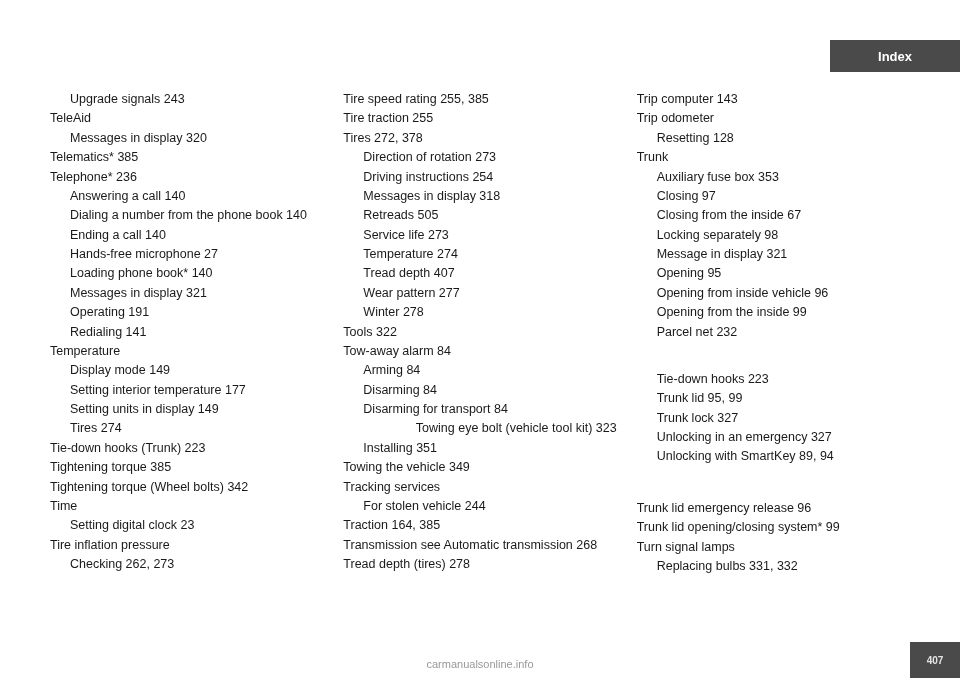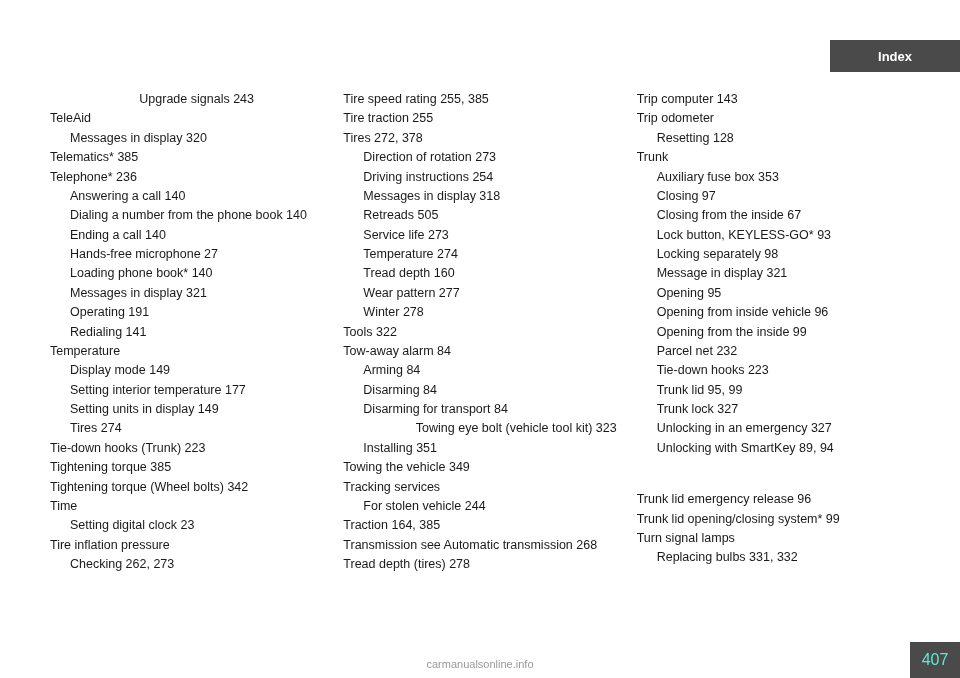--- a/index.html
+++ b/index.html
@@ -40,23 +40,23 @@
       right: 0;
       width: 50px;
       height: 36px;
       background: #4a4a4a;
       display: flex;
       align-items: center;
       justify-content: center;
     }
 
     .page-number {
-      color: #5eead4;
-      font-size: 16px;
-      font-weight: normal;
+      color: #e5e5e5;
+      font-size: 10px;
+      font-weight: bold;
     }
 
     
     .watermark {
       position: absolute;
       bottom: 8px;
       left: 50%;
       transform: translateX(-50%);
       font-size: 11px;
       color: #999;
@@ -93,21 +93,21 @@
 </head>
 <body>
 
 <div class="index-tab">
   <span class="index-tab-label">Index</span>
 </div>
 
 <div class="content">
 
   <div class="col" id="col1">
-      <span class="entry-text" style="display: block; padding-left: 20px; text-align: center;">Upgrade signals 243</span>
+      <span class="entry-text" style="display: block; padding-left: 20px;">Upgrade signals 243</span>
       <span class="entry-text" style="display: block; padding-left: 0px;">TeleAid</span>
       <span class="entry-text" style="display: block; padding-left: 20px;">Messages in display 320</span>
       <span class="entry-text" style="display: block; padding-left: 0px;">Telematics* 385</span>
       <span class="entry-text" style="display: block; padding-left: 0px;">Telephone* 236</span>
       <span class="entry-text" style="display: block; padding-left: 20px;">Answering a call 140</span>
       <span class="entry-text" style="display: block; padding-left: 20px;">Dialing a number from the phone book 140</span>
       <span class="entry-text" style="display: block; padding-left: 20px;">Ending a call 140</span>
       <span class="entry-text" style="display: block; padding-left: 20px;">Hands-free microphone 27</span>
       <span class="entry-text" style="display: block; padding-left: 20px;">Loading phone book* 140</span>
       <span class="entry-text" style="display: block; padding-left: 20px;">Messages in display 321</span>
@@ -130,21 +130,21 @@
   <div class="col" id="col2">
       <span class="entry-text" style="display: block; padding-left: 0px;">Tire speed rating 255, 385</span>
       <span class="entry-text" style="display: block; padding-left: 0px;">Tire traction 255</span>
       <span class="entry-text" style="display: block; padding-left: 0px;">Tires 272, 378</span>
       <span class="entry-text" style="display: block; padding-left: 20px;">Direction of rotation 273</span>
       <span class="entry-text" style="display: block; padding-left: 20px;">Driving instructions 254</span>
       <span class="entry-text" style="display: block; padding-left: 20px;">Messages in display 318</span>
       <span class="entry-text" style="display: block; padding-left: 20px;">Retreads 505</span>
       <span class="entry-text" style="display: block; padding-left: 20px;">Service life 273</span>
       <span class="entry-text" style="display: block; padding-left: 20px;">Temperature 274</span>
-      <span class="entry-text" style="display: block; padding-left: 20px;">Tread depth 160</span>
+      <span class="entry-text" style="display: block; padding-left: 20px;">Tread depth 407</span>
       <span class="entry-text" style="display: block; padding-left: 20px;">Wear pattern 277</span>
       <span class="entry-text" style="display: block; padding-left: 20px;">Winter 278</span>
       <span class="entry-text" style="display: block; padding-left: 0px;">Tools 322</span>
       <span class="entry-text" style="display: block; padding-left: 0px;">Tow-away alarm 84</span>
       <span class="entry-text" style="display: block; padding-left: 20px;">Arming 84</span>
       <span class="entry-text" style="display: block; padding-left: 20px;">Disarming 84</span>
       <span class="entry-text" style="display: block; padding-left: 20px;">Disarming for transport 84</span>
       <span class="entry-text" style="display: block; padding-left: 0px; text-align: right;">Towing eye bolt (vehicle tool kit) 323</span>
       <span class="entry-text" style="display: block; padding-left: 20px;">Installing 351</span>
       <span class="entry-text" style="display: block; padding-left: 0px;">Towing the vehicle 349</span>
@@ -156,28 +156,27 @@
     </div>
 
   <div class="col" id="col3">
       <span class="entry-text" style="display: block; padding-left: 0px;">Trip computer 143</span>
       <span class="entry-text" style="display: block; padding-left: 0px;">Trip odometer</span>
       <span class="entry-text" style="display: block; padding-left: 20px;">Resetting 128</span>
       <span class="entry-text" style="display: block; padding-left: 0px;">Trunk</span>
       <span class="entry-text" style="display: block; padding-left: 20px;">Auxiliary fuse box 353</span>
       <span class="entry-text" style="display: block; padding-left: 20px;">Closing 97</span>
       <span class="entry-text" style="display: block; padding-left: 20px;">Closing from the inside 67</span>
-      <span class="entry-text" style="display: block; padding-left: 20px;">Lock button, KEYLESS-GO* 93</span>
       <span class="entry-text" style="display: block; padding-left: 20px;">Locking separately 98</span>
       <span class="entry-text" style="display: block; padding-left: 20px;">Message in display 321</span>
       <span class="entry-text" style="display: block; padding-left: 20px;">Opening 95</span>
       <span class="entry-text" style="display: block; padding-left: 20px;">Opening from inside vehicle 96</span>
       <span class="entry-text" style="display: block; padding-left: 20px;">Opening from the inside 99</span>
       <span class="entry-text" style="display: block; padding-left: 20px;">Parcel net 232</span>
-      <span class="entry-text" style="display: block; padding-left: 20px;">Tie-down hooks 223</span>
+      <span class="entry-text" style="display: block; padding-left: 20px; margin-top: 28px;">Tie-down hooks 223</span>
       <span class="entry-text" style="display: block; padding-left: 20px;">Trunk lid 95, 99</span>
       <span class="entry-text" style="display: block; padding-left: 20px;">Trunk lock 327</span>
       <span class="entry-text" style="display: block; padding-left: 20px;">Unlocking in an emergency 327</span>
       <span class="entry-text" style="display: block; padding-left: 20px;">Unlocking with SmartKey 89, 94</span>
       <span class="entry-text" style="display: block; padding-left: 0px; margin-top: 32px;">Trunk lid emergency release 96</span>
       <span class="entry-text" style="display: block; padding-left: 0px;">Trunk lid opening/closing system* 99</span>
       <span class="entry-text" style="display: block; padding-left: 0px;">Turn signal lamps</span>
       <span class="entry-text" style="display: block; padding-left: 20px;">Replacing bulbs 331, 332</span>
     </div>
 </div>

